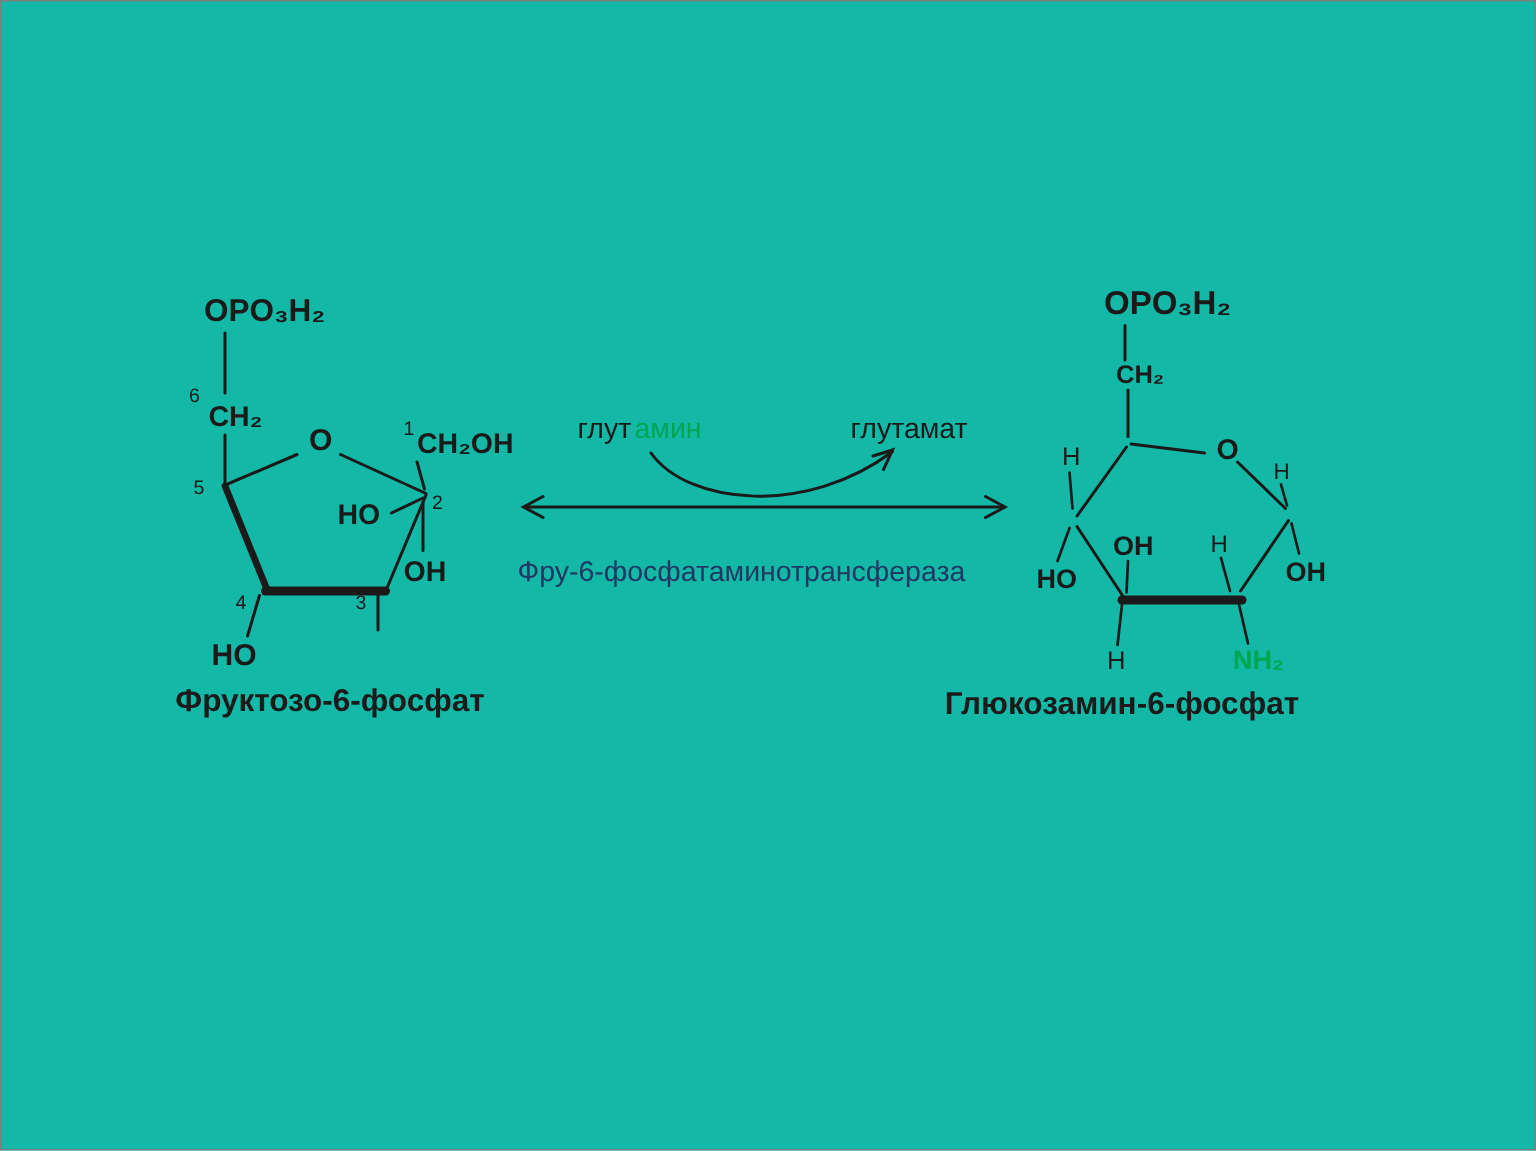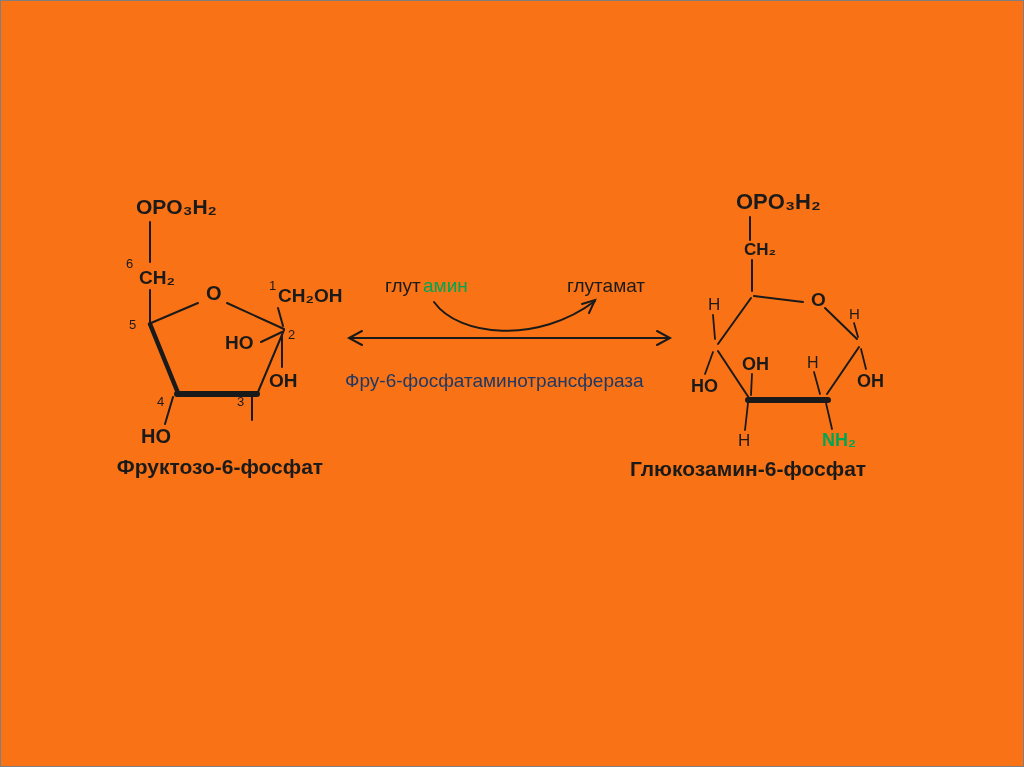--- a/index.html
+++ b/index.html
@@ -5,21 +5,21 @@
   * { margin: 0; padding: 0; box-sizing: border-box; }
   html, body {
     width: 1024px; height: 767px;
     background: #ffffff;
     overflow: hidden;
     font-family: "Liberation Sans", "DejaVu Sans", sans-serif;
   }
   .slide {
     position: absolute; inset: 0;
     width: 1024px; height: 767px;
-    background: #f97316;
+    background: #14b8a6;
     border: 1px solid #7f7f7f;
   }
   svg { display: block; }
   svg text {
     fill: var(--ink, #1a1a1a);
     font-family: "Liberation Sans", "DejaVu Sans", sans-serif;
   }
   .ink-line { stroke: var(--ink, #1a1a1a); fill: none; }
   .chem { font-weight: 600; }
   .num  { font-size: 13px; }

